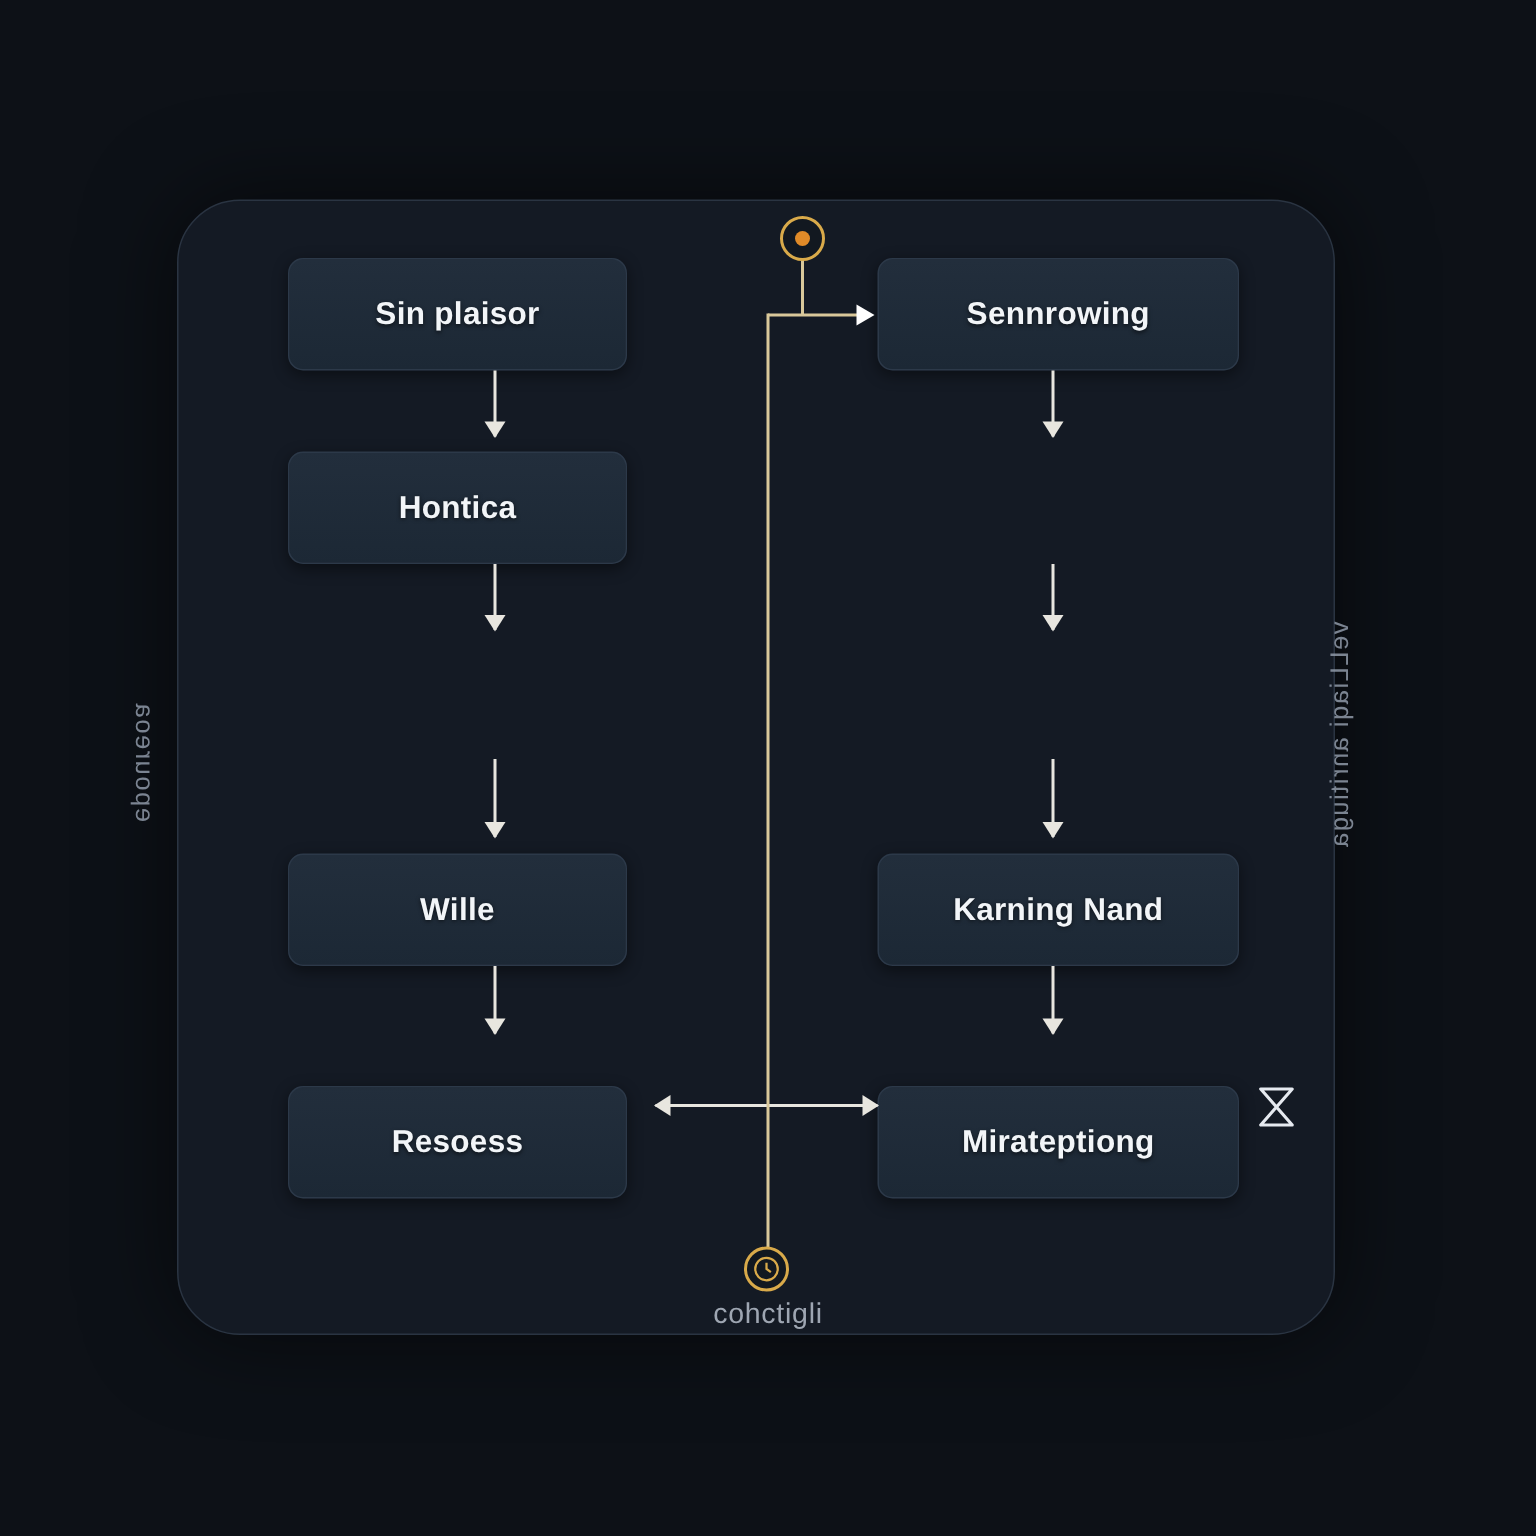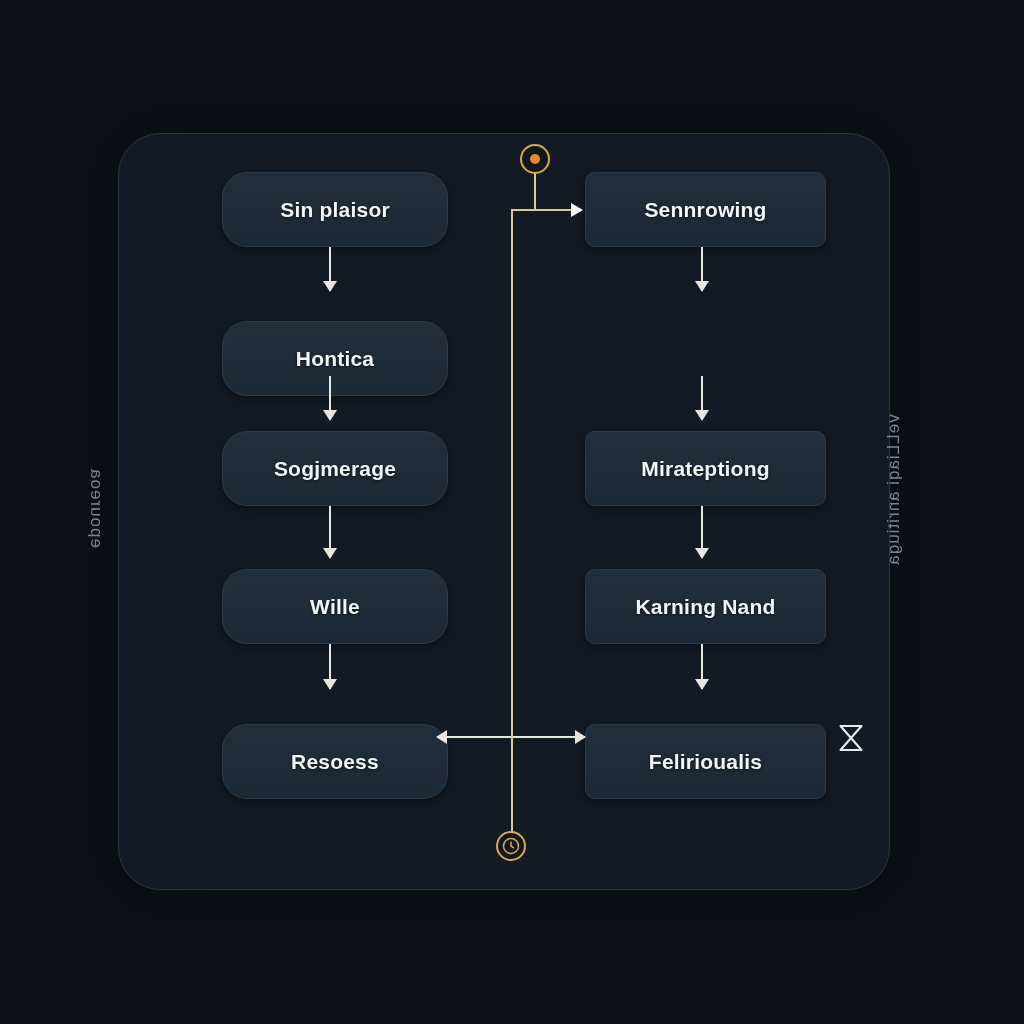--- a/index.html
+++ b/index.html
@@ -44,25 +44,25 @@
     border-radius: 10px;
     height: 75px;
     color: #f2f5f8;
     font-size: 21px;
     font-weight: 700;
     letter-spacing: .2px;
     text-shadow: 0 1px 3px rgba(0,0,0,.6);
     box-shadow: 0 3px 10px rgba(0,0,0,.45);
   }
 
-  .col-left  { left: 222px; width: 226px; border-radius: 25px; }
+  .col-left  { left: 192px; width: 226px; }
   .col-right { left: 585px; width: 241px; }
 
   .row-1 { top: 172px; }
-  .row-2 { top: 301px; margin-top: 20px; }
+  .row-2 { top: 301px; }
   .row-3 { top: 431px; }
   .row-4 { top: 569px; }
   .row-5 { top: 700px; margin-top: 24px; }
 
   
   .v-arrow {
     position: absolute;
     width: 2px;
     background: #e8e6df;
   }
@@ -209,28 +209,26 @@
 </style>
 </head>
 <body>
 
 <div id="canvas">
 
   <div id="panel"></div>
 
   <div class="node col-left row-1">Sin plaisor</div>
   <div class="node col-left row-2">Hontica</div>
-  <div class="node col-left row-3">Sogjmerage</div>
   <div class="node col-left row-4">Wille</div>
   <div class="node col-left row-5">Resoess</div>
 
   <div class="node col-right row-1">Sennrowing</div>
-  <div class="node col-right row-3">Mirateptiong</div>
   <div class="node col-right row-4">Karning Nand</div>
-  <div class="node col-right row-5">Felirioualis</div>
+  <div class="node col-right row-5">Mirateptiong</div>
 
   <div class="v-arrow va-l1"></div>
   <div class="v-arrow va-l2"></div>
   <div class="v-arrow va-l3"></div>
   <div class="v-arrow va-l4"></div>
 
   <div class="v-arrow va-r1"></div>
   <div class="v-arrow va-r2"></div>
   <div class="v-arrow va-r3"></div>
   <div class="v-arrow va-r4"></div>
@@ -246,20 +244,21 @@
     <span class="inner"></span>
   </div>
 
   <div class="gold-dot dot-bottom">
     <svg class="clock-glyph" viewBox="0 0 24 24" fill="none" stroke="currentColor" stroke-width="1.8">
       <circle cx="12" cy="12" r="9"></circle>
       <path d="M12 7 v5 l3.5 2.5"></path>
     </svg>
   </div>
 
+  <div id="bottom-caption">cohctigli</div>
 
   <div class="side-label" id="side-label-left">epoureoa</div>
   <div class="side-label" id="side-label-right">veLLiaqi anritiuga</div>
 
   <div id="hourglass-icon">
     <svg width="36" height="36" viewBox="0 0 24 24" fill="none" stroke="currentColor" stroke-width="1.4" stroke-linejoin="round">
       <path d="M5 4 L19 4 L5 20 L19 20 Z"></path>
     </svg>
   </div>
 

